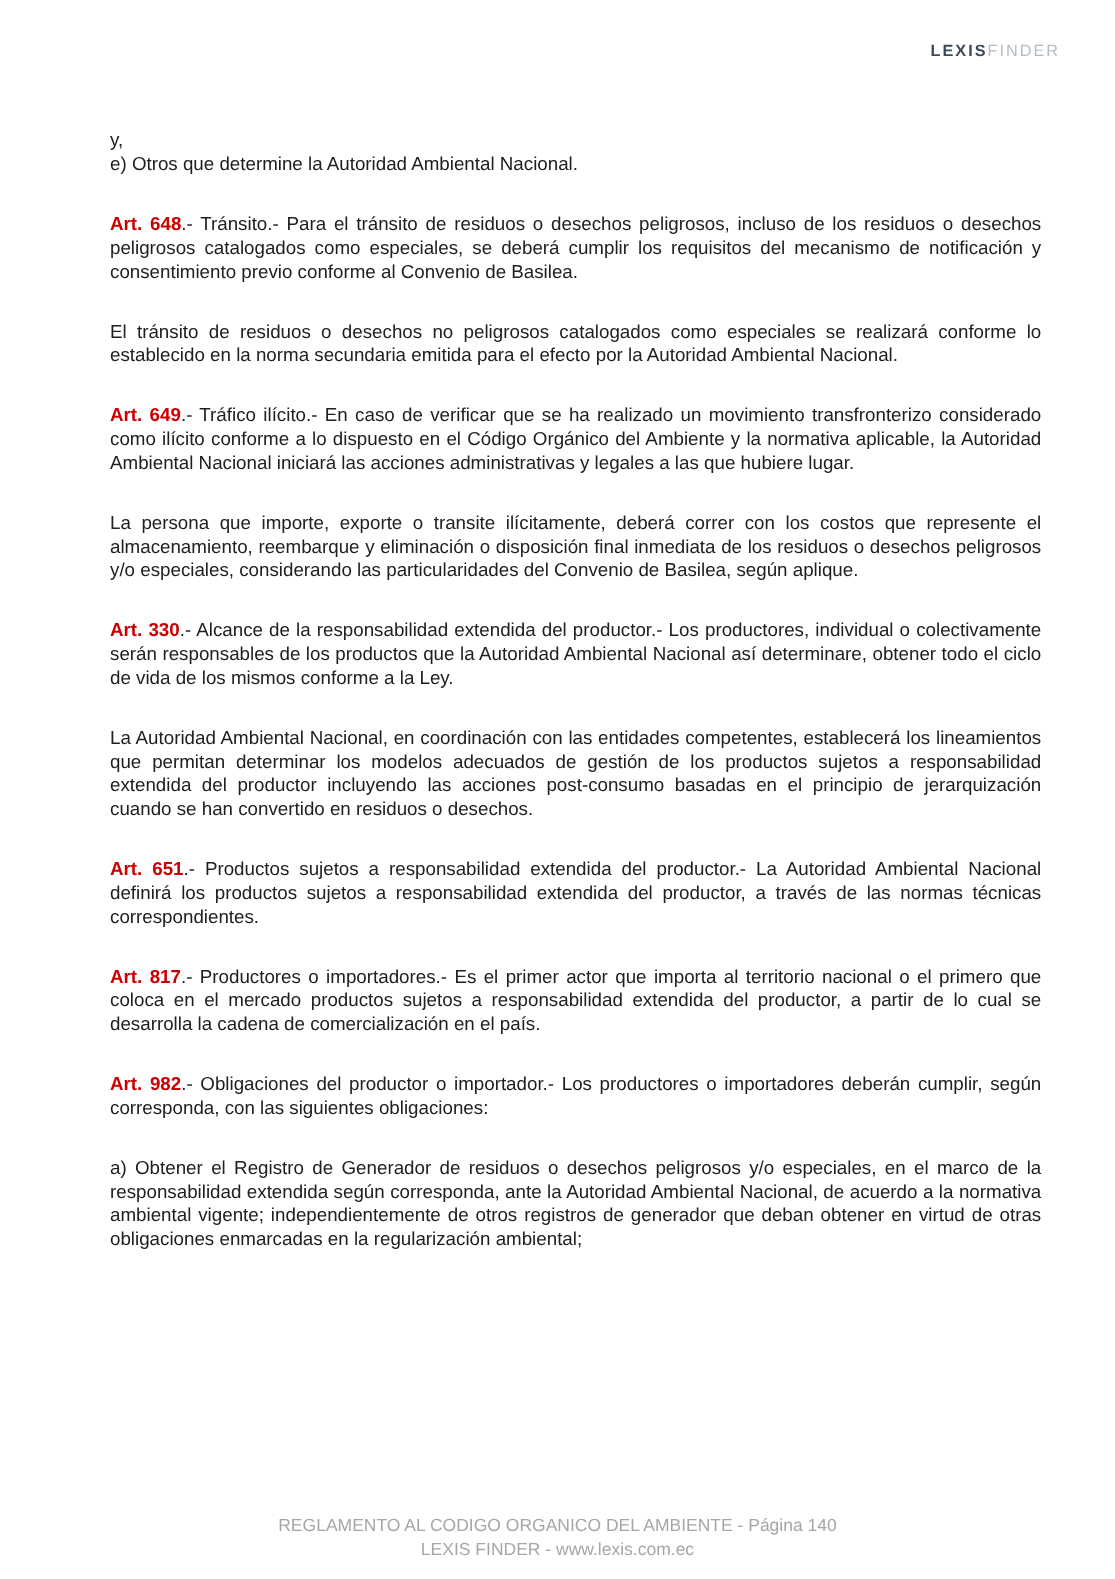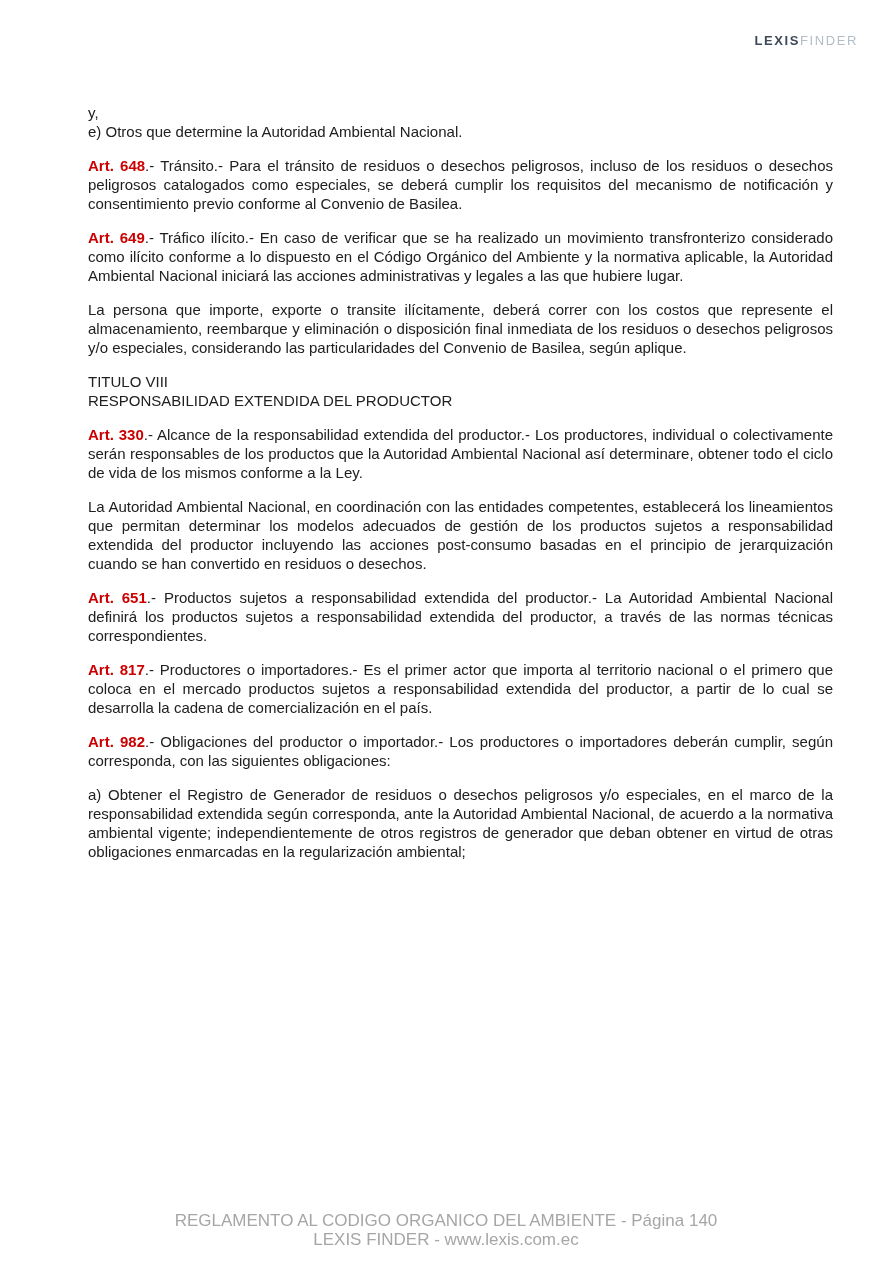--- a/index.html
+++ b/index.html
@@ -13,21 +13,21 @@
     overflow: hidden;
   }
   .page {
     position: absolute;
     inset: 0;
     background: #ffffff;
   }
   .logo {
     position: absolute;
     top: 33px;
-    right: 34px;
+    right: 44px;
     font-size: 13px;
     letter-spacing: 1.6px;
     white-space: nowrap;
     user-select: none;
   }
   .logo .logo-primary {
     font-weight: bold;
     color: #3d4a5a;
   }
   .logo .logo-secondary {
@@ -38,56 +38,55 @@
     position: absolute;
     top: 103px;
     left: 88px;
     width: 745px;
   }
   .content p {
     font-size: 15px;
     line-height: 19px;
     text-align: justify;
     white-space: pre-line;
-    margin-top: 15px;
+    margin-top: 29px;
     color: #202020;
   }
   .content p:first-child { margin-top: 0; }
   .art-label {
     color: #cc0000;
     font-weight: bold;
   }
   .footer {
     position: absolute;
     top: 1211px;
     left: 0;
     width: 892px;
     text-align: center;
-    font-size: 17px;
+    font-size: 14px;
     line-height: 19px;
     color: #a6a6a6;
   }
 </style>
 </head>
 <body>
 
 <div class="page">
 
   <div class="logo">
     <span class="logo-primary">LEXIS</span><span class="logo-secondary">FINDER</span>
   </div>
 
   <div class="content">
     <p><span class="art-label"></span><span>y,
 e) Otros que determine la Autoridad Ambiental Nacional.</span></p>
     <p><span class="art-label">Art. 648</span><span>.- Tránsito.- Para el tránsito de residuos o desechos peligrosos, incluso de los residuos o desechos peligrosos catalogados como especiales, se deberá cumplir los requisitos del mecanismo de notificación y consentimiento previo conforme al Convenio de Basilea.</span></p>
+    <p><span class="art-label"></span><span>El tránsito de residuos o desechos no peligrosos catalogados como especiales se realizará conforme lo establecido en la norma secundaria emitida para el efecto por la Autoridad Ambiental Nacional.</span></p>
     <p><span class="art-label">Art. 649</span><span>.- Tráfico ilícito.- En caso de verificar que se ha realizado un movimiento transfronterizo considerado como ilícito conforme a lo dispuesto en el Código Orgánico del Ambiente y la normativa aplicable, la Autoridad Ambiental Nacional iniciará las acciones administrativas y legales a las que hubiere lugar.</span></p>
     <p><span class="art-label"></span><span>La persona que importe, exporte o transite ilícitamente, deberá correr con los costos que represente el almacenamiento, reembarque y eliminación o disposición final inmediata de los residuos o desechos peligrosos y/o especiales, considerando las particularidades del Convenio de Basilea, según aplique.</span></p>
-    <p><span class="art-label"></span><span>TITULO VIII
-RESPONSABILIDAD EXTENDIDA DEL PRODUCTOR</span></p>
     <p><span class="art-label">Art. 330</span><span>.- Alcance de la responsabilidad extendida del productor.- Los productores, individual o colectivamente serán responsables de los productos que la Autoridad Ambiental Nacional así determinare, obtener todo el ciclo de vida de los mismos conforme a la Ley.</span></p>
     <p><span class="art-label"></span><span>La Autoridad Ambiental Nacional, en coordinación con las entidades competentes, establecerá los lineamientos que permitan determinar los modelos adecuados de gestión de los productos sujetos a responsabilidad extendida del productor incluyendo las acciones post-consumo basadas en el principio de jerarquización cuando se han convertido en residuos o desechos.</span></p>
     <p><span class="art-label">Art. 651</span><span>.- Productos sujetos a responsabilidad extendida del productor.- La Autoridad Ambiental Nacional definirá los productos sujetos a responsabilidad extendida del productor, a través de las normas técnicas correspondientes.</span></p>
     <p><span class="art-label">Art. 817</span><span>.- Productores o importadores.- Es el primer actor que importa al territorio nacional o el primero que coloca en el mercado productos sujetos a responsabilidad extendida del productor, a partir de lo cual se desarrolla la cadena de comercialización en el país.</span></p>
     <p><span class="art-label">Art. 982</span><span>.- Obligaciones del productor o importador.- Los productores o importadores deberán cumplir, según corresponda, con las siguientes obligaciones:</span></p>
     <p><span class="art-label"></span><span>a) Obtener el Registro de Generador de residuos o desechos peligrosos y/o especiales, en el marco de la responsabilidad extendida según corresponda, ante la Autoridad Ambiental Nacional, de acuerdo a la normativa ambiental vigente; independientemente de otros registros de generador que deban obtener en virtud de otras obligaciones enmarcadas en la regularización ambiental;</span></p>
   </div>
 
   <div class="footer">
     <div>REGLAMENTO AL CODIGO ORGANICO DEL AMBIENTE - Página 140</div>

